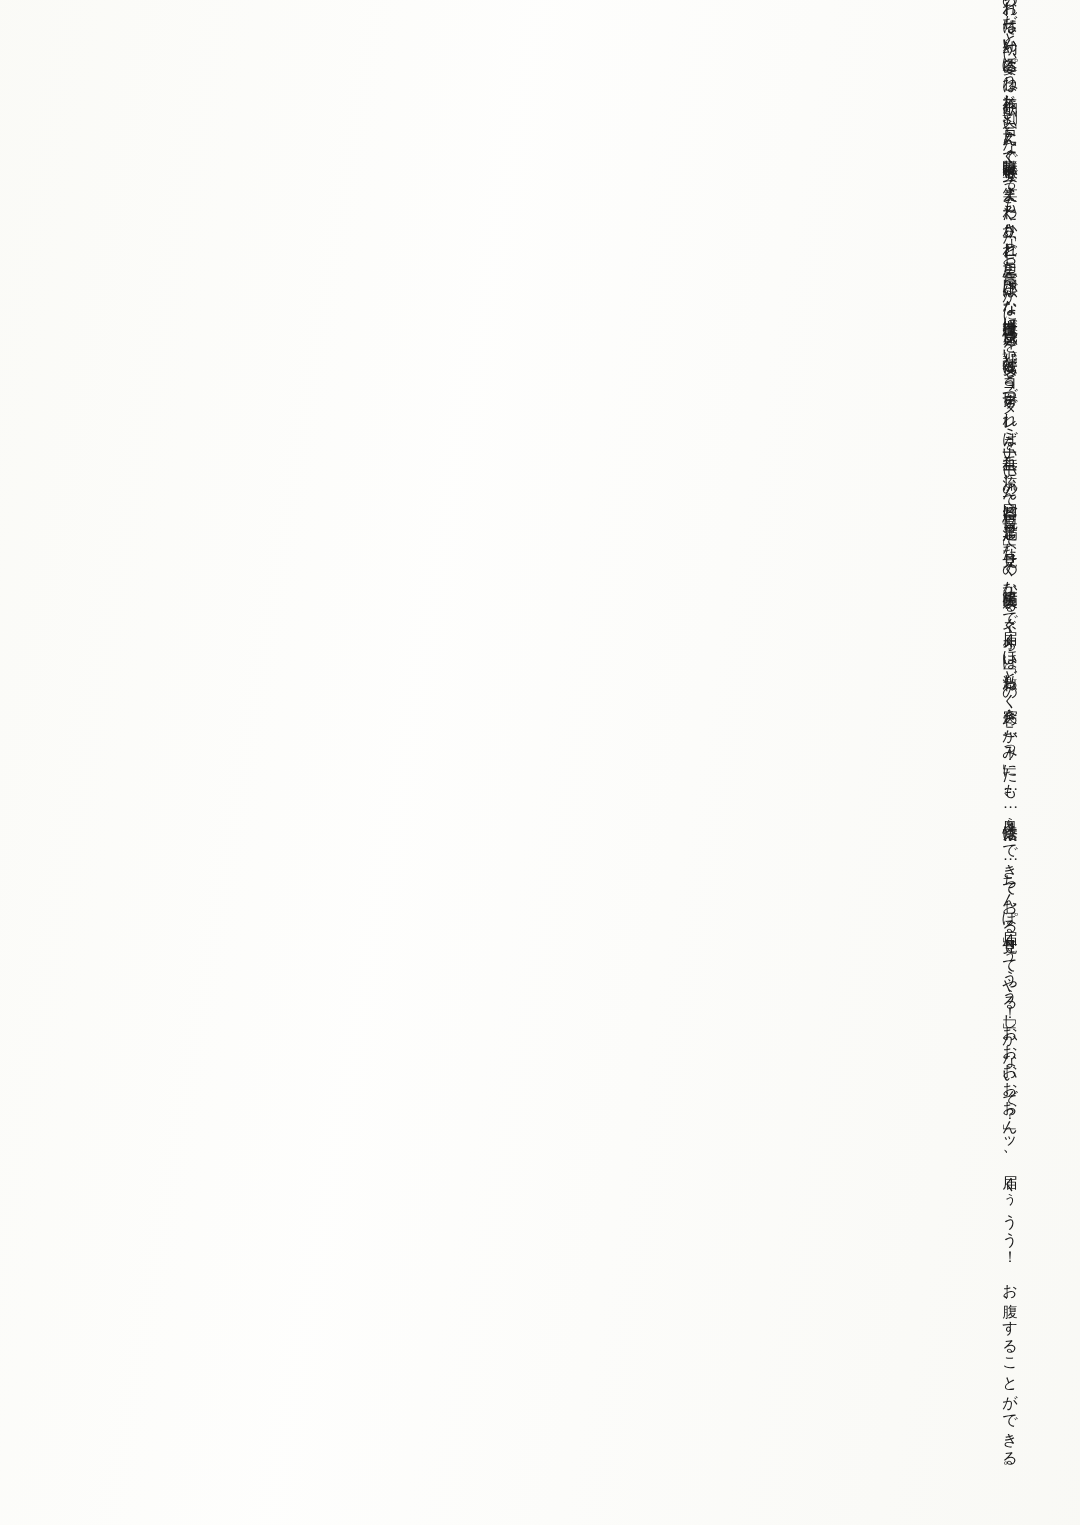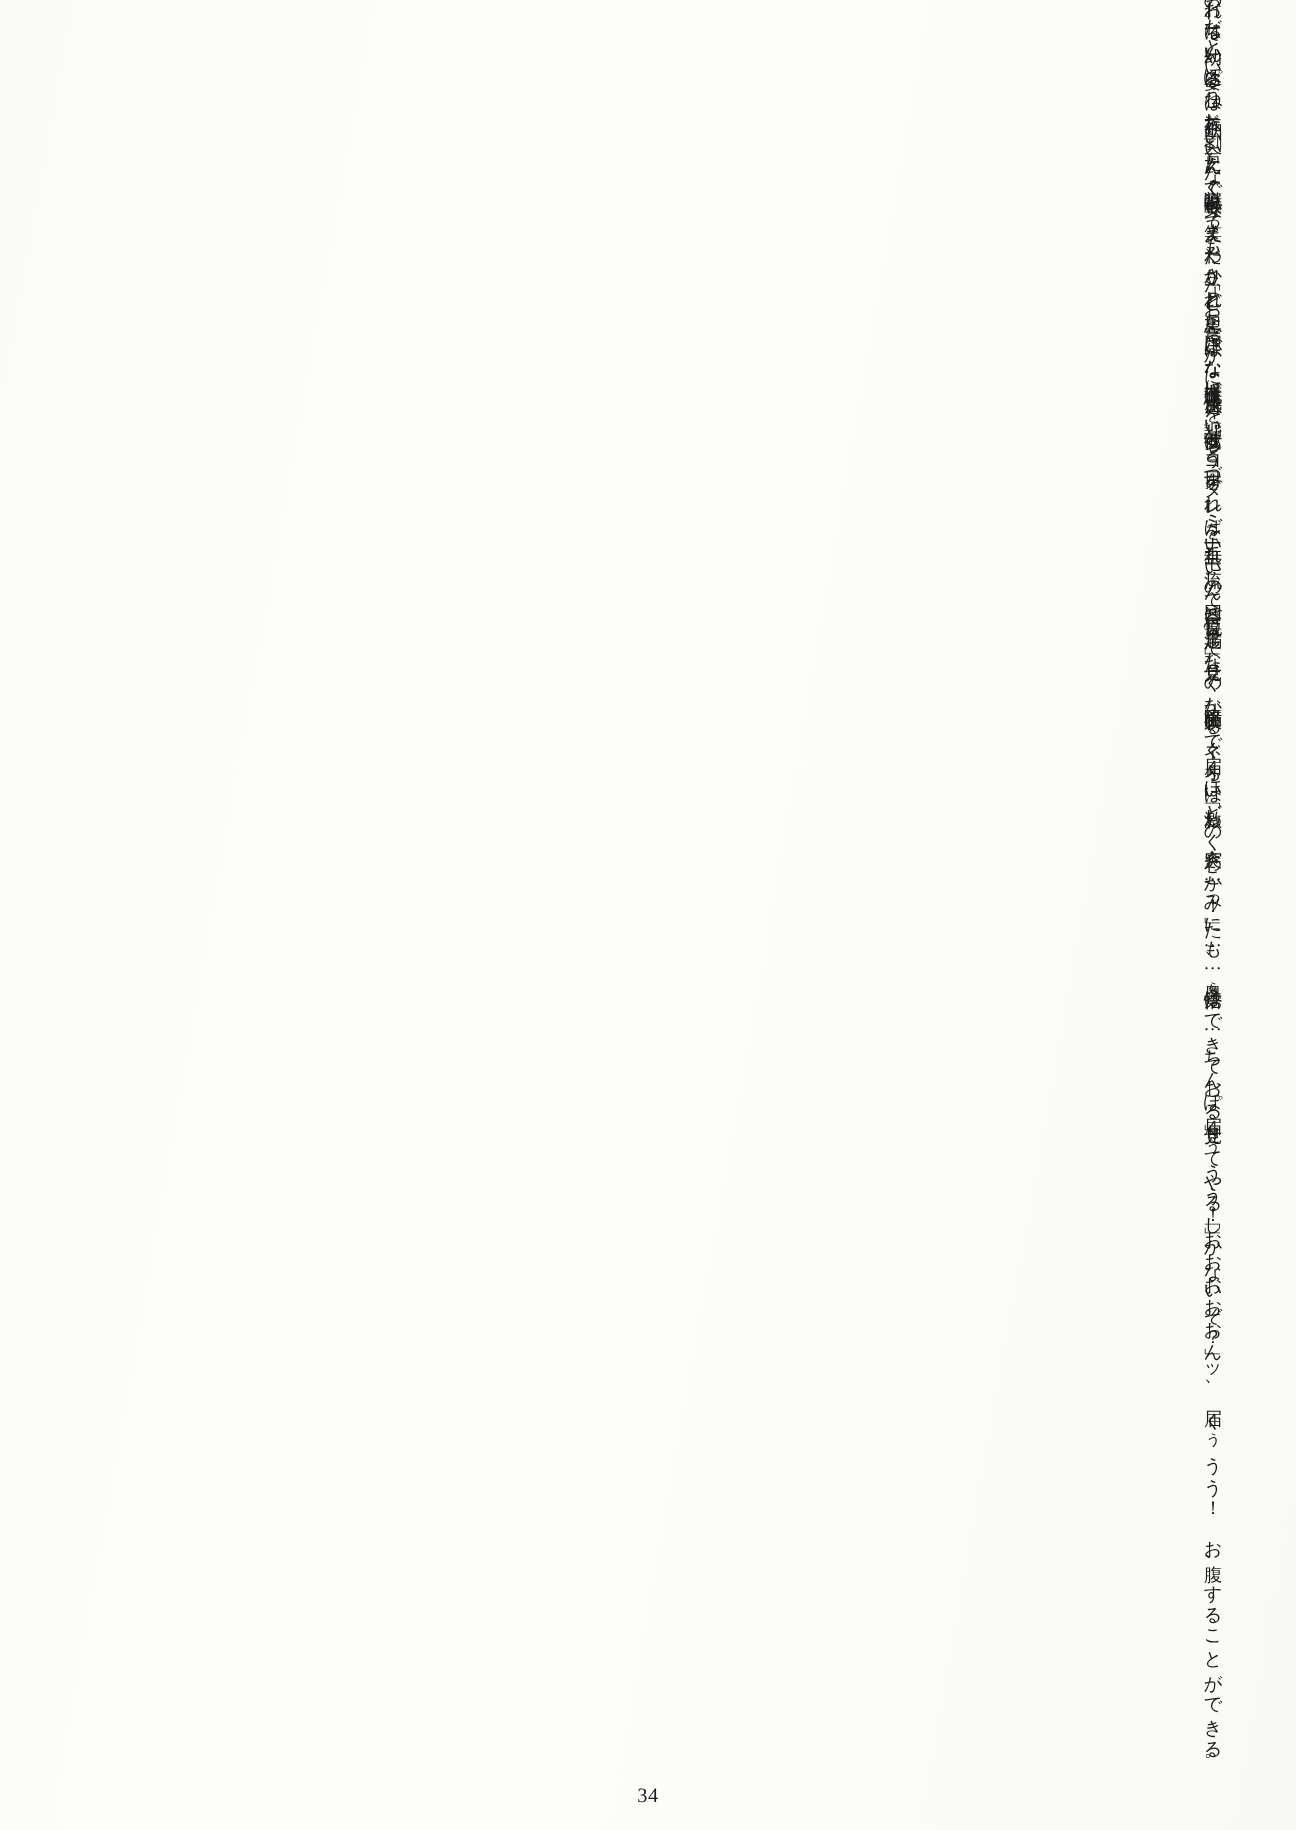--- a/index.html
+++ b/index.html
@@ -98,14 +98,13 @@
   <div class="block" id="block-4">
       <div class="col">することができる。</div>
       <div class="col">「おおおおおんッ、届くぅうう！　お腹、</div>
       <div class="col">奥ぅ……ちんぽ届くぅうう！」</div>
       <div class="col">　横隔膜まで届くほどの突きこみにも、</div>
       <div class="col">彼女はヨダレを垂れ流して喜悦して見せ</div>
       <div class="col">た。えぐりまわされた小さな排泄孔は、</div>
       <div class="col">すっかり泡だらけになっている。</div>
     </div>
 
-  <div class="page-number">34</div>
 </div>
 
 </body></html>

